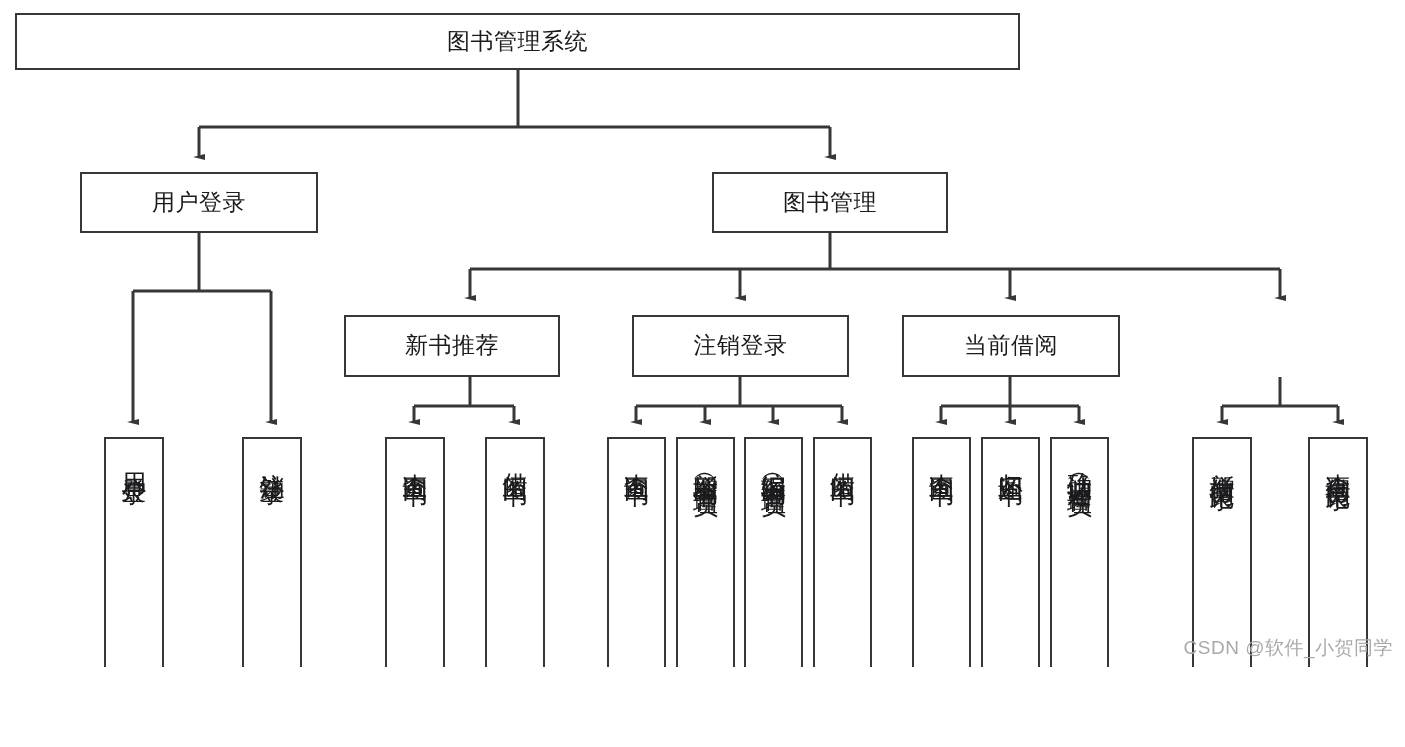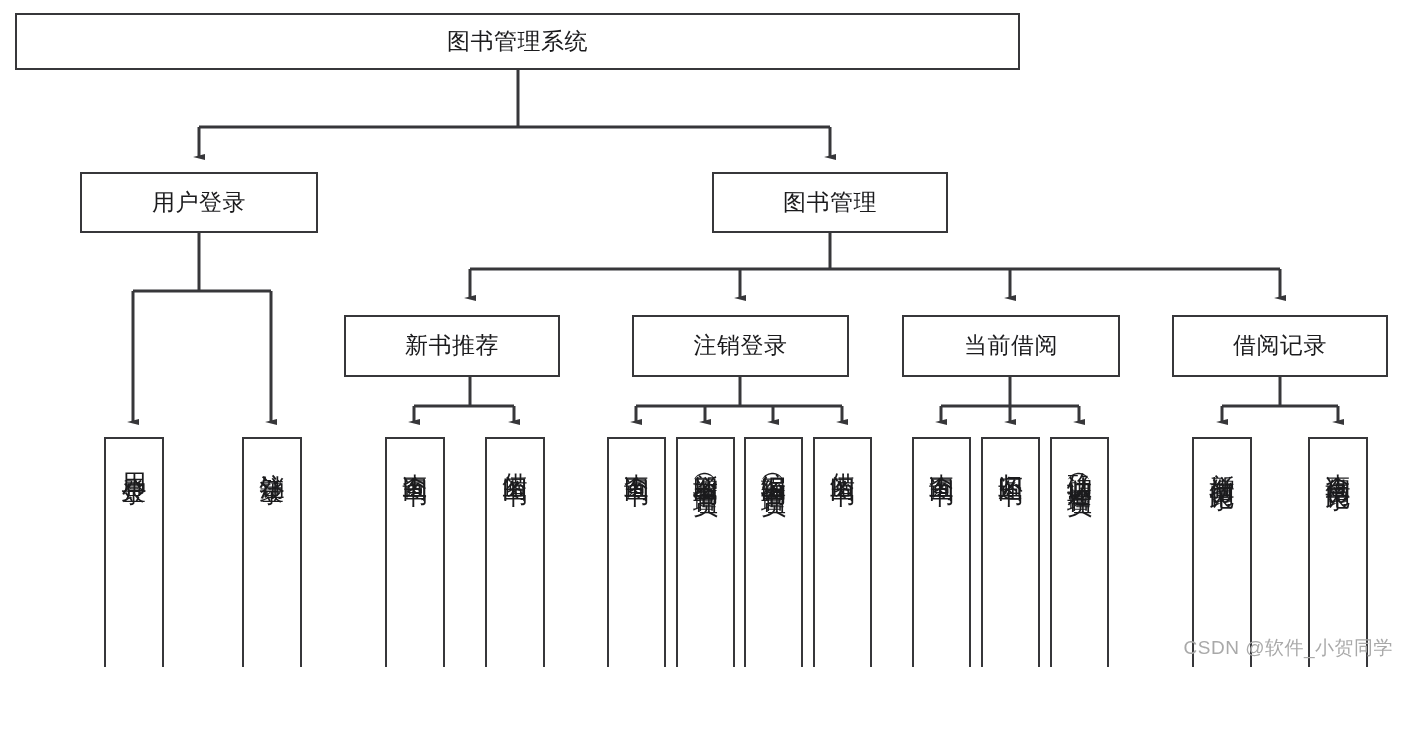--- a/index.html
+++ b/index.html
@@ -135,23 +135,20 @@
 
   <div class="node horiz" style="left:344px; top:315px; width:216px; height:62px;">
     <span class="label">新书推荐</span>
   </div>
   <div class="node horiz" style="left:632px; top:315px; width:217px; height:62px;">
     <span class="label">注销登录</span>
   </div>
   <div class="node horiz" style="left:902px; top:315px; width:218px; height:62px;">
     <span class="label">当前借阅</span>
   </div>
-  <div class="node horiz" style="left:1172px; top:315px; width:216px; height:62px;">
-    <span class="label">借阅记录</span>
-  </div>
 
   <div class="node vert" style="left:104px; top:437px; width:60px; height:298px;">
     <span class="label">用户登录</span>
   </div>
   <div class="node vert" style="left:242px; top:437px; width:60px; height:298px;">
     <span class="label">注销登录</span>
   </div>
 
   <div class="node vert" style="left:385px; top:437px; width:60px; height:298px;">
     <span class="label">查询图书</span>

